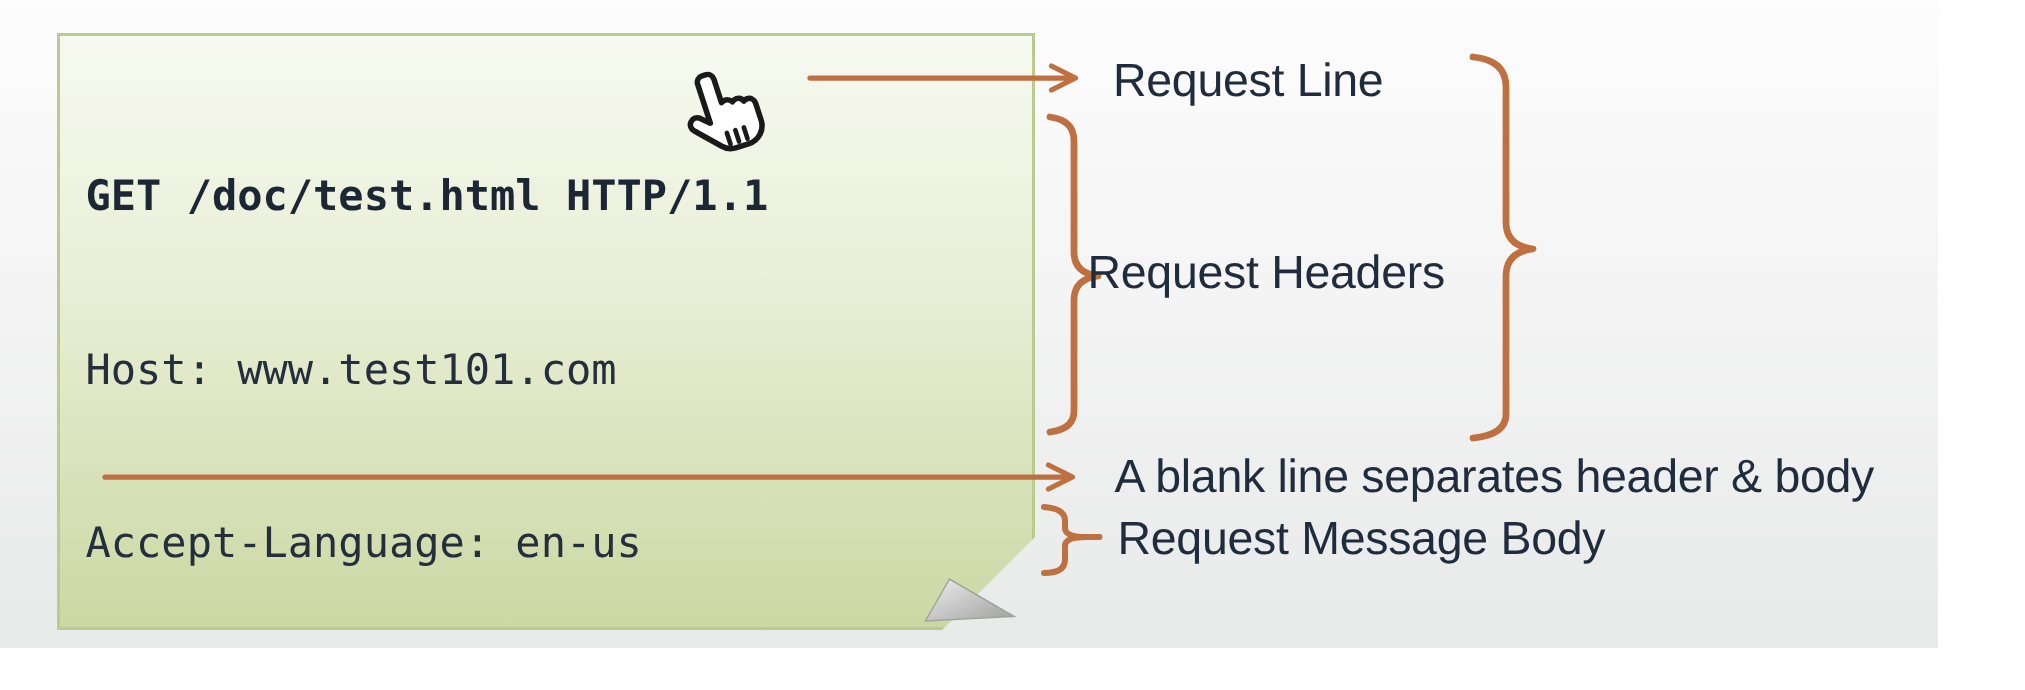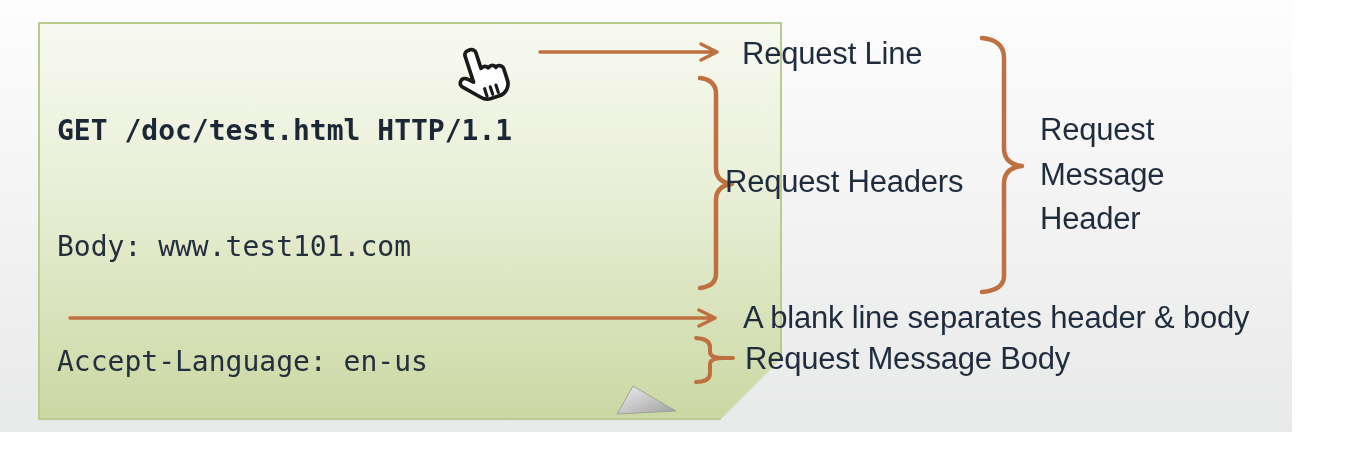--- a/index.html
+++ b/index.html
@@ -1,20 +1,20 @@
 <!DOCTYPE html>
 <html style="--accent: #bf7040; --card-border: #b9cc90; --label-color: #1f2c3e; --code-color: #242f3d;"><head>
 <meta charset="utf-8">
 <style>
   html,body{margin:0;padding:0;background:#ffffff;}
   .stage{position:relative;width:1350px;height:460px;overflow:hidden;
          font-family:"Liberation Sans",sans-serif;background:#ffffff;}
   .slide-bg{position:absolute;left:0;top:0;width:1292px;height:432px;
             background:linear-gradient(180deg,#fdfdfd 0%,#f4f4f4 45%,#e8e9e9 100%);}
-  .card{position:absolute;left:38px;top:22px;width:744px;height:398px;
+  .card{position:absolute;left:38px;top:22px;width:652px;height:398px;
         border:2px solid var(--card-border);
         background:linear-gradient(180deg,#f7f9f0 0%,#e9efd7 42%,#cbd8a3 100%);
         clip-path:polygon(0 0,100% 0,100% calc(100% - 62px),calc(100% - 62px) 100%,0 100%);
         filter:drop-shadow(4px 4px 4px rgba(105,115,85,.55));
         box-sizing:border-box;}
   .code{padding:11px 0 0 17px;font-family:"DejaVu Sans Mono",monospace;
         font-size:28px;line-height:38.5px;color:var(--code-color);white-space:pre;}
   .code-line.b{font-weight:bold;color:#1c2735;}
   .overlay,.cursor{position:absolute;pointer-events:none;}
   .overlay{left:0;top:0;width:1350px;height:460px;}
@@ -31,21 +31,21 @@
 </head>
 <body>
 
 <div class="stage">
 
   <div class="slide-bg"></div>
 
   <div class="card">
     <div class="code">
       <div class="code-line b">GET /doc/test.html HTTP/1.1</div>
-      <div class="code-line">Body: www.test101.com</div>
+      <div class="code-line">Host: www.test101.com</div>
       <div class="code-line">Accept-Language: en-us</div>
       
       
       
       
     </div>
   </div>
 
   <svg class="overlay" viewBox="0 0 1350 460" xmlns="http://www.w3.org/2000/svg">
     <defs>
@@ -68,21 +68,16 @@
     <path class="accent-stroke" stroke-width="4" d="M696 338 Q710 339 710 347 L710 352 Q710 358 724 358 Q710 358 710 364 L710 373 Q710 382 696 382 M724 358 H733"></path>
   </svg>
 
   <svg class="cursor" viewBox="0 0 24 24" xmlns="http://www.w3.org/2000/svg">
     <path fill="#ffffff" stroke="#1a1a1a" stroke-width="1.3" stroke-linejoin="round" d="M10.2 1.6c-.9 0-1.6.7-1.6 1.6v9.6L6.7 11c-.7-.6-1.7-.6-2.3.1-.6.6-.6 1.6 0 2.2l5.1 5.5c.8.9 2 1.4 3.2 1.4h3.1c2.4 0 4.4-2 4.4-4.4v-4.2c0-.9-.7-1.6-1.6-1.6-.3 0-.6.1-.9.3-.2-.7-.8-1.1-1.5-1.1-.4 0-.8.2-1.1.4-.3-.5-.8-.9-1.5-.9-.4 0-.7.1-1 .3V3.2c0-.9-.7-1.6-1.6-1.6z"></path>
     <path stroke="#1a1a1a" stroke-width="1.1" stroke-linecap="round" fill="none" d="M11.6 16.2v2.8 M13.7 16.2v2.8 M15.8 16.2v2.8"></path>
   </svg>
 
   <div class="lbl lbl-request-line">Request Line</div>
   <div class="lbl lbl-request-headers">Request Headers</div>
-  <div class="lbl lbl-rmh">
-    <div>Request</div>
-    <div>Message</div>
-    <div>Header</div>
-  </div>
   <div class="lbl lbl-body">Request Message Body</div>
   <div class="lbl lbl-blank">A blank line separates header &amp; body</div>
 
 </div>
 
 </body></html>

